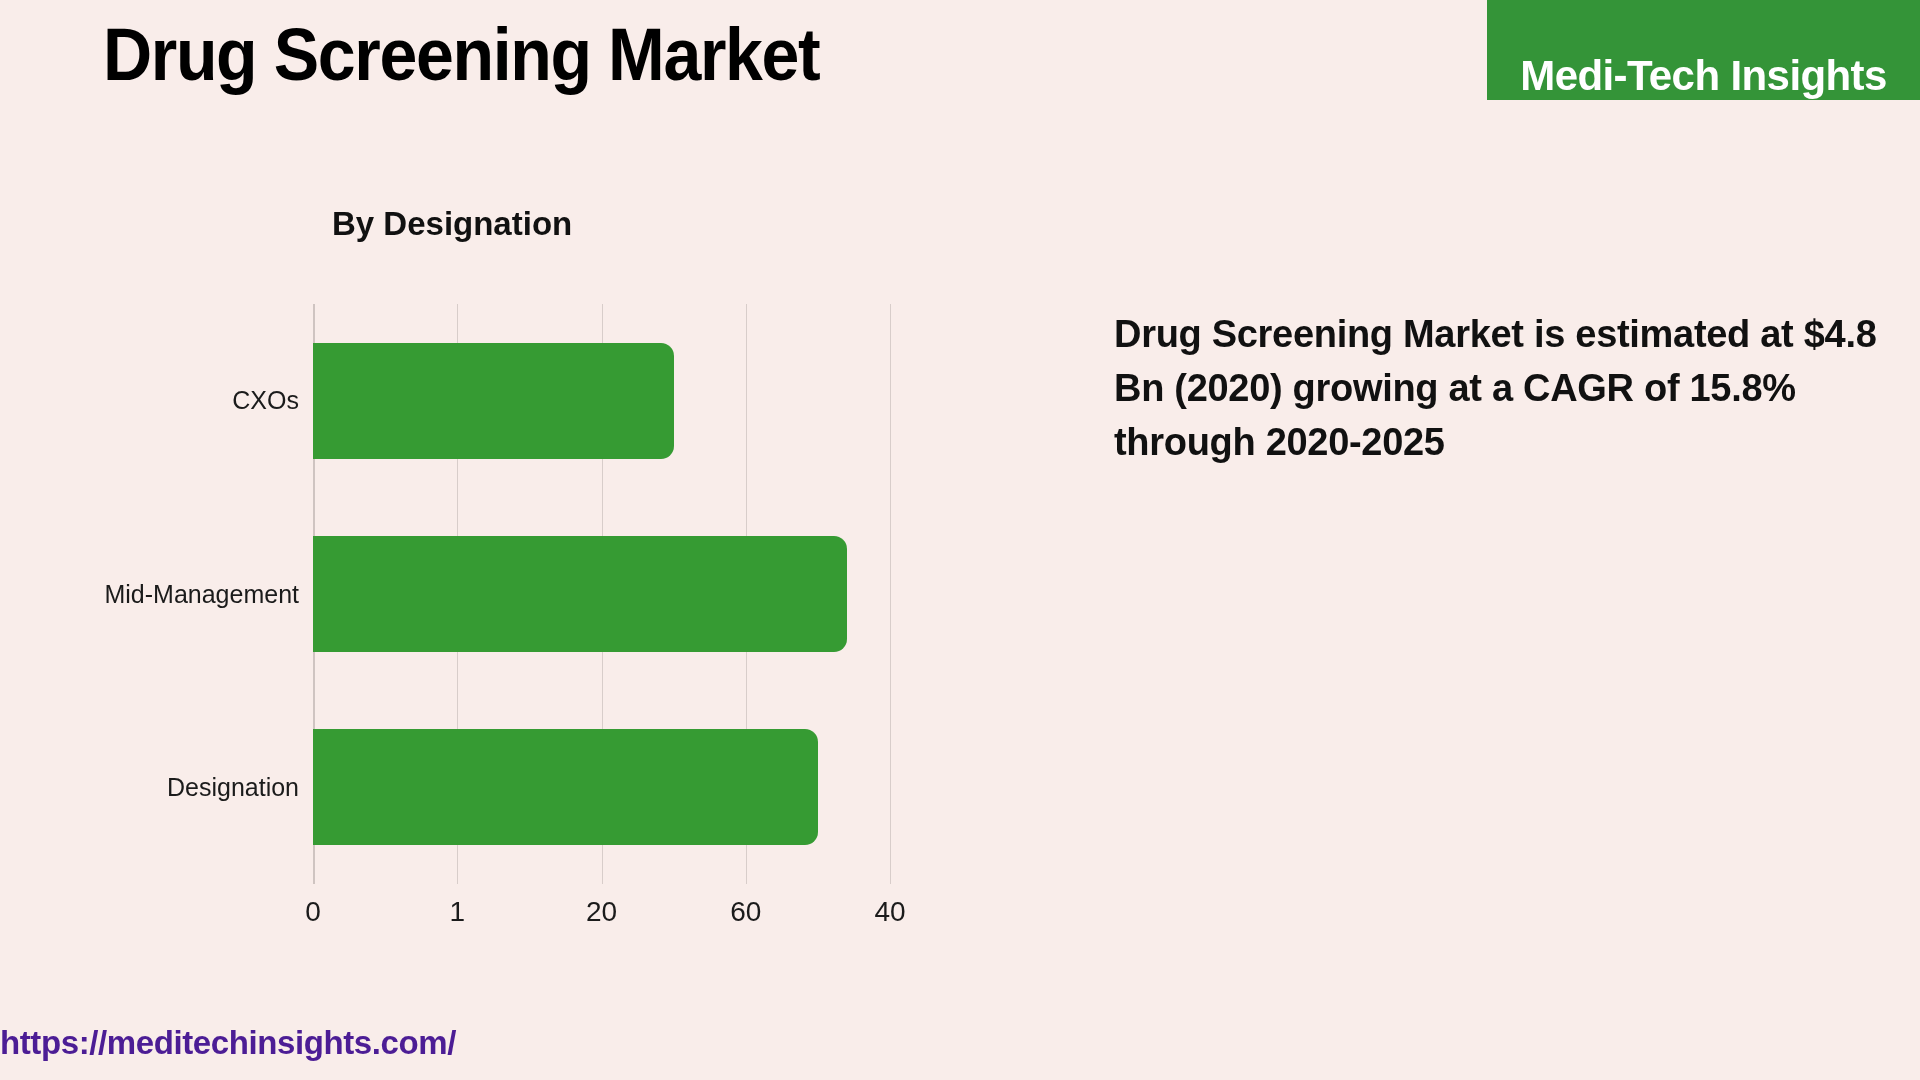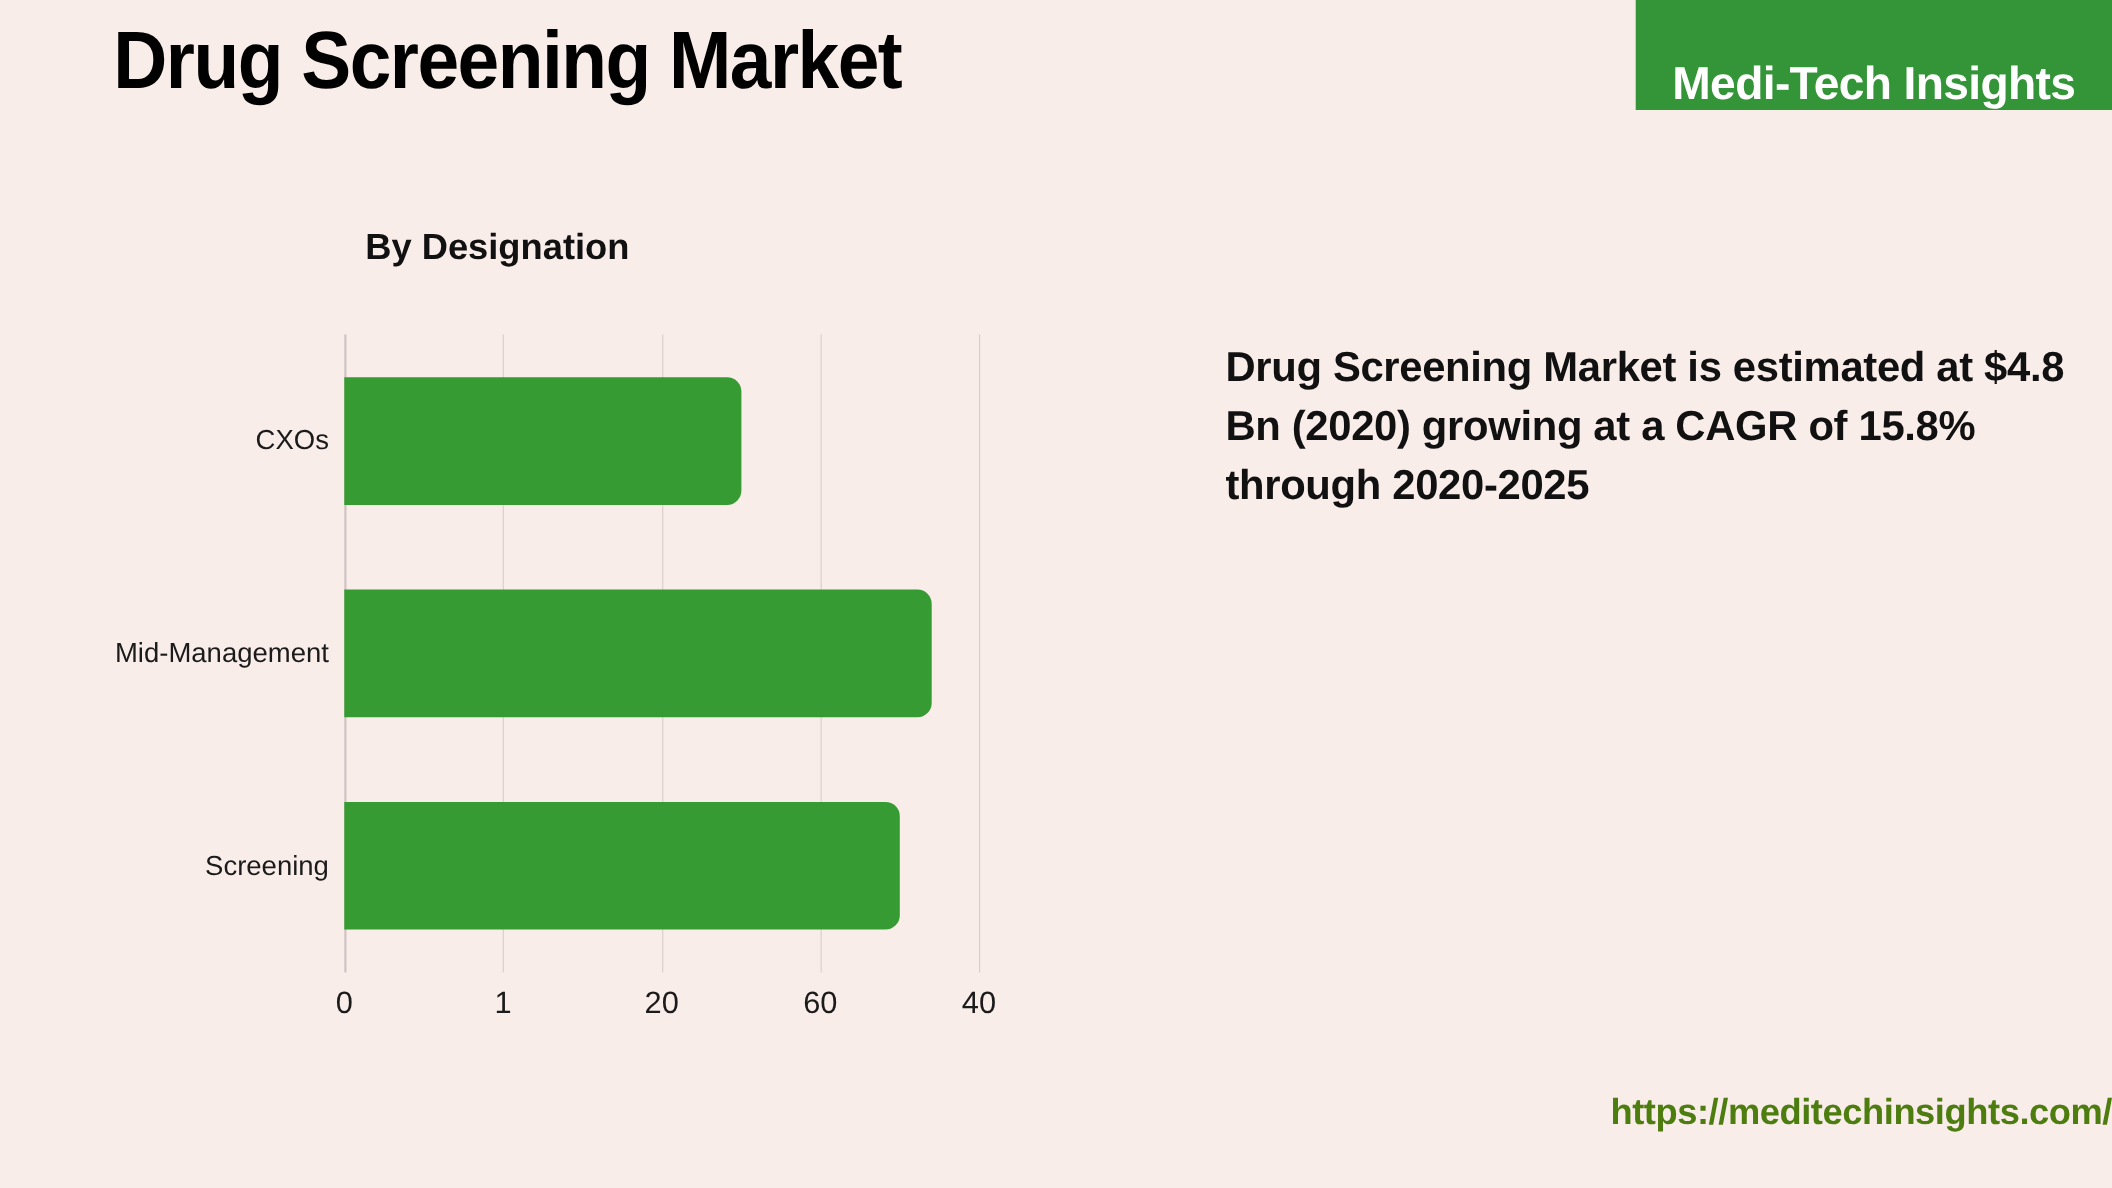--- a/index.html
+++ b/index.html
@@ -140,25 +140,25 @@
     color: #111111;
     letter-spacing: -0.3px;
     font-family: "Liberation Sans Narrow", "Liberation Sans", sans-serif;
   }
 
   
   #footer-url {
     position: absolute;
     left: 0;
     right: 0;
-    top: 992px;
-    text-align: right;
+    top: 1024px;
+    text-align: left;
     font-size: 33px;
     font-weight: 700;
-    color: #4d7c0f;
+    color: #4c1d95;
     letter-spacing: -0.4px;
     font-family: "Liberation Sans Narrow", "Liberation Sans", sans-serif;
   }
 </style>
 </head>
 <body>
 
 <div id="page-title">Drug Screening Market</div>
 
 <div id="brand-banner">
@@ -177,21 +177,21 @@
       <div class="gridline" style="left: 577px;"></div>
       <div class="bar-row" style="top: 38.6667px; width: 577px;">
         <span class="y-label">CXOs</span>
         <div class="bar" style="width: 360.625px; background: rgb(54, 155, 51);"></div>
       </div>
       <div class="bar-row" style="top: 232px; width: 534px;">
         <span class="y-label">Mid-Management</span>
         <div class="bar" style="width: 577px; background: rgb(54, 155, 51);"></div>
       </div>
       <div class="bar-row" style="top: 425.333px; width: 577px;">
-        <span class="y-label">Screening</span>
+        <span class="y-label">Designation</span>
         <div class="bar" style="width: 504.875px; background: rgb(54, 155, 51);"></div>
       </div>
       <div class="x-tick" style="left: 0px;">0</div>
       <div class="x-tick" style="left: 144.25px;">1</div>
       <div class="x-tick" style="left: 288.5px; text-align: center;">20</div>
       <div class="x-tick" style="left: 432.75px;">60</div>
       <div class="x-tick" style="left: 577px;">40</div>
     </div>
 </div>
 

